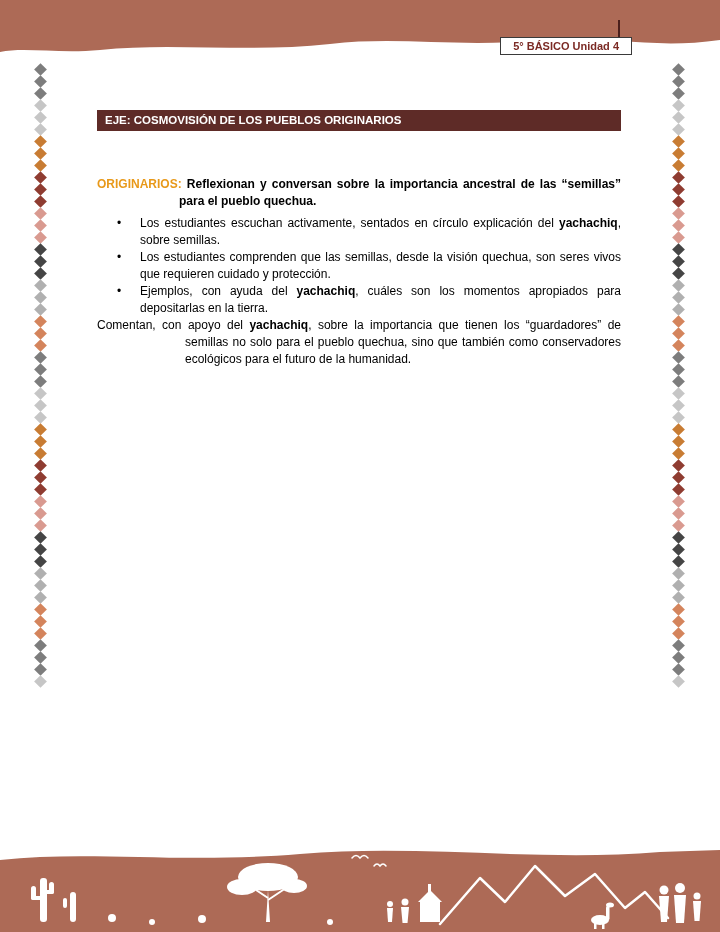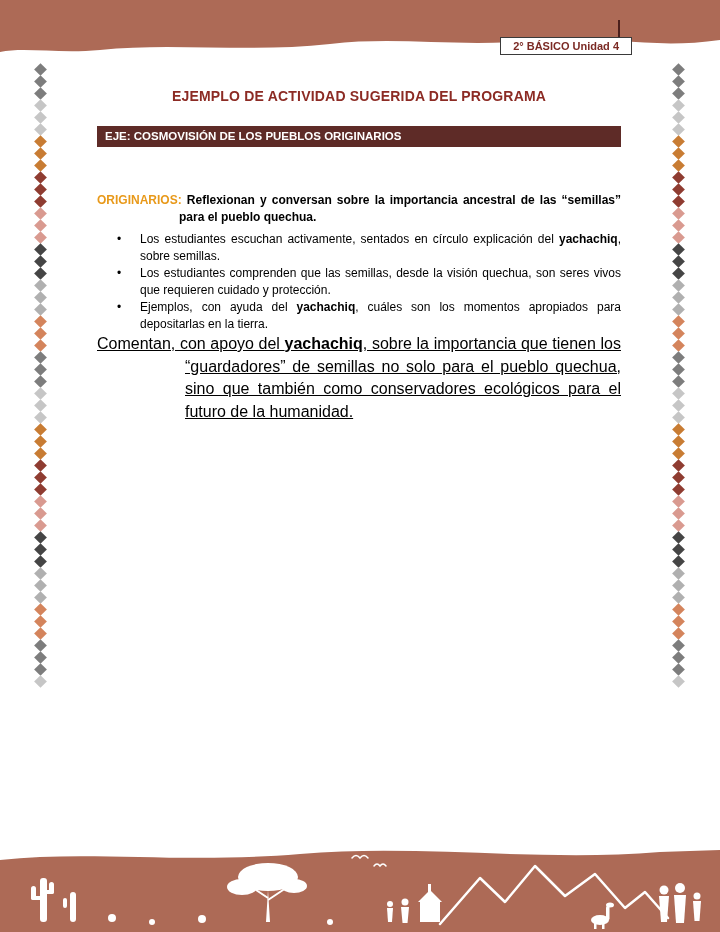--- a/index.html
+++ b/index.html
@@ -55,38 +55,38 @@
   .bullets { list-style:none; margin-top:4px; }
   .bullets li {
     position:relative; padding-left:43px; font-size:12px; line-height:1.42;
     text-align:justify;
   }
   .bullets li::before {
     content:"\2022"; position:absolute; left:20px; top:0;
     font-size:12px;
   }
   .closing {
-    font-size:16px; line-height:1.42; text-align:justify;
-    padding-left:88px; text-indent:-88px;text-decoration:underline;
+    font-size:12px; line-height:1.42; text-align:justify;
+    padding-left:88px; text-indent:-88px;
   }
 
   
   .footer { position:absolute; left:0; bottom:0; width:720px; height:88px; }
 </style>
 </head>
 <body>
 
 <div class="page">
 
   <svg class="top-band" width="720" height="64" viewBox="0 0 720 64" aria-hidden="true">
     <path d="M0,0 H720 V40 C650,50 600,34 540,40 C460,48 400,36 330,44 C250,53 170,42 100,50 C60,54 25,47 0,52 Z" fill="#ad6a56"></path>
   </svg>
   <div class="badge-tick"></div>
   <div class="unit-badge">
-    <span>2° BÁSICO Unidad 4</span>
+    <span>5° BÁSICO Unidad 4</span>
   </div>
 
   <div class="pattern-strip left">
       <div class="diamond" style="background: rgb(125, 125, 125);"></div>
       <div class="diamond" style="background: rgb(125, 125, 125);"></div>
       <div class="diamond" style="background: rgb(125, 125, 125);"></div>
       <div class="diamond" style="background: rgb(198, 198, 198);"></div>
       <div class="diamond" style="background: rgb(198, 198, 198);"></div>
       <div class="diamond" style="background: rgb(198, 198, 198);"></div>
       <div class="diamond" style="background: rgb(200, 124, 51);"></div>
@@ -185,21 +185,20 @@
       <div class="diamond" style="background: rgb(212, 132, 92);"></div>
       <div class="diamond" style="background: rgb(212, 132, 92);"></div>
       <div class="diamond" style="background: rgb(212, 132, 92);"></div>
       <div class="diamond" style="background: rgb(125, 125, 125);"></div>
       <div class="diamond" style="background: rgb(125, 125, 125);"></div>
       <div class="diamond" style="background: rgb(125, 125, 125);"></div>
       <div class="diamond" style="background: rgb(198, 198, 198);"></div>
     </div>
 
   <div class="content">
-    <h1 class="doc-title">EJEMPLO DE ACTIVIDAD SUGERIDA DEL PROGRAMA</h1>
 
     <div class="eje-banner">
       <span>EJE: COSMOVISIÓN DE LOS PUEBLOS ORIGINARIOS</span>
     </div>
 
     <p class="activities">
       <span class="act-label">ORIGINARIOS:</span>
       <span class="act-text">Reflexionan y conversan sobre la importancia ancestral de las “semillas” para el pueblo quechua.</span>
     </p>
 

